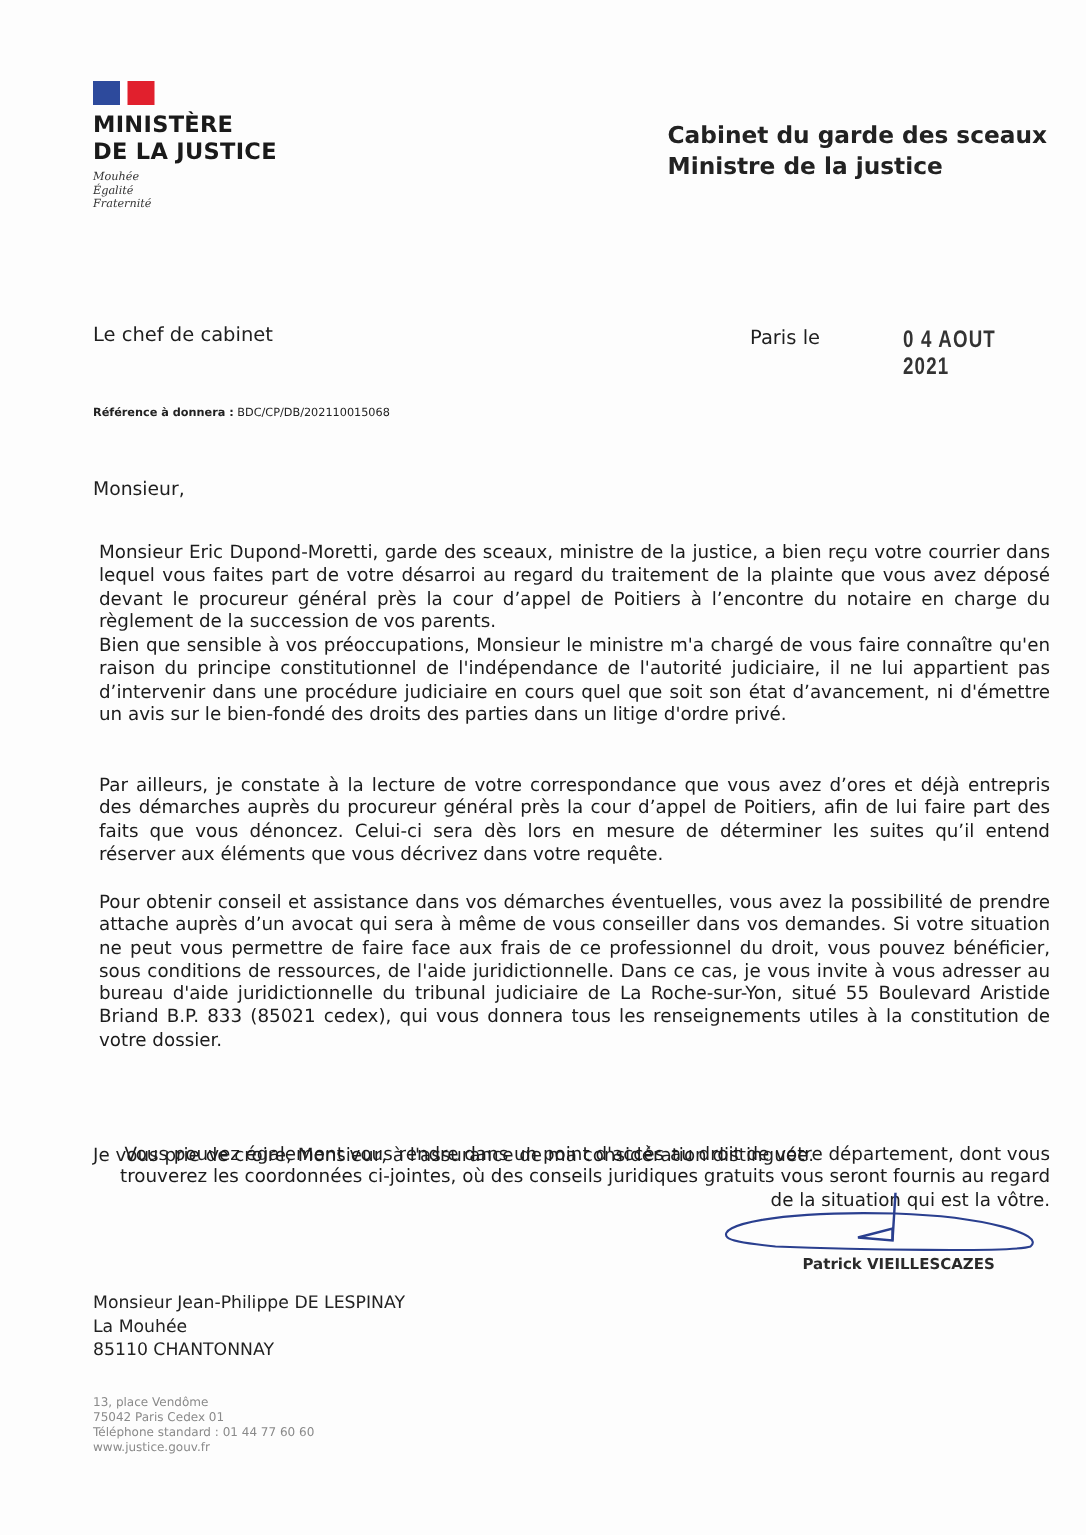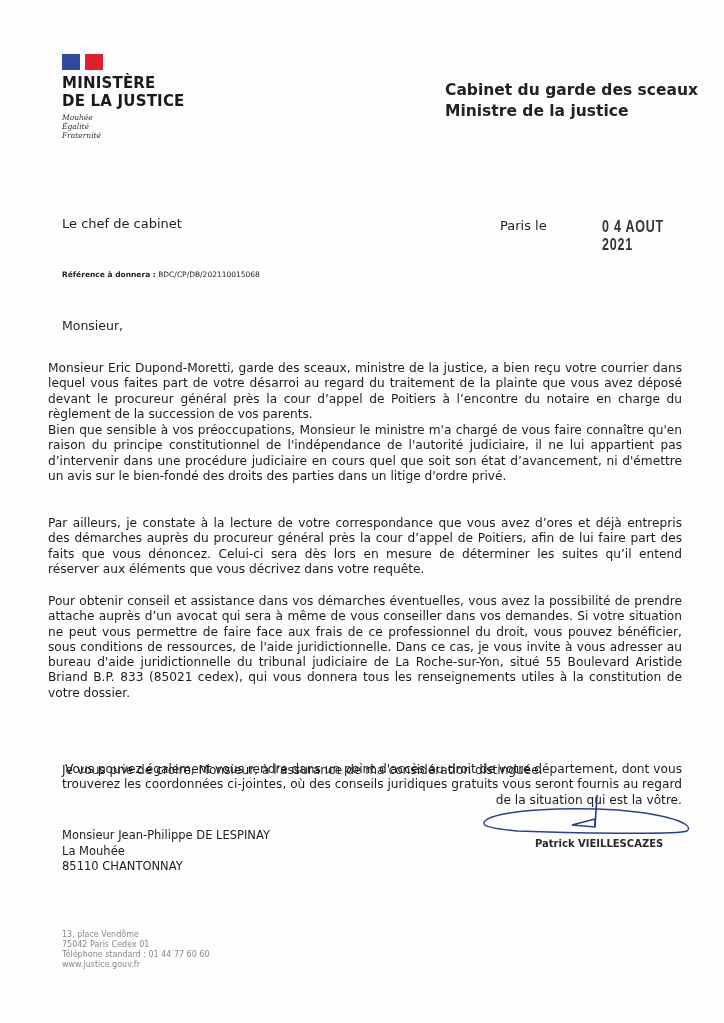--- a/index.html
+++ b/index.html
@@ -15,30 +15,30 @@
   .flag .red { width: 18px; height: 16px; background: #e1202d; }
   .ministry { left: 62px; top: 74px; font-weight: bold; font-size: 15px; line-height: 18px; color: #1a1a1a; letter-spacing: 0.2px; }
   .motto { left: 62px; top: 113px; font-family: "DejaVu Serif", serif; font-style: italic; font-size: 7.5px; line-height 9px; color: #333; line-height: 9px; }
   .cabinet { right: 26px; top: 80px; font-weight: bold; font-size: 15.5px; line-height: 21px; color: #222; }
   .chef { left: 62px; top: 216px; font-size: 13px; }
   .paris { left: 500px; top: 218px; font-size: 13px; }
   .date { left: 602px; top: 218px; font-family: "Liberation Sans", sans-serif; font-weight: bold; font-size: 16px; letter-spacing: 1px; color: #333; transform: scaleX(0.78); transform-origin: left; }
   .ref { left: 62px; top: 270px; font-size: 7.5px; color: #222; }
   .ref b { font-weight: bold; }
   .salutation { left: 62px; top: 318px; font-size: 12.5px; }
-  .body-text { left: 48px; width: 634px; font-size: 12.2px; line-height: 15.3px; text-align: justify; color: #1c1c1c; }
+  .body-text { left: 66px; width: 634px; font-size: 12.2px; line-height: 15.3px; text-align: justify; color: #1c1c1c; }
   .p1 { top: 361px; }
   .p2 { top: 423px; }
   .p3 { top: 516px; }
   .p4 { top: 594px; }
   .p5 { top: 718px; text-align: right; margin-top: 44px; }
   .closing { left: 62px; top: 763px; font-size: 12.2px; }
   .signature { left: 477px; top: 795px; width: 220px; height: 40px; }
   .signer { left: 535px; top: 838px; font-weight: bold; font-size: 10px; color: #2a2a2a; }
-  .recipient { left: 62px; top: 828px; font-size: 11.5px; line-height: 15.5px; color: #222; }
+  .recipient { left: 62px; top: 861px; font-size: 11.5px; line-height: 15.5px; color: #222; }
   .footer { left: 62px; top: 930px; font-size: 8px; line-height: 10px; color: #8a8a8a; }
 </style>
 </head>
 <body>
 
 <div class="abs flag">
   <div class="blue"></div>
   <div class="gap"></div>
   <div class="red"></div>
 </div>

